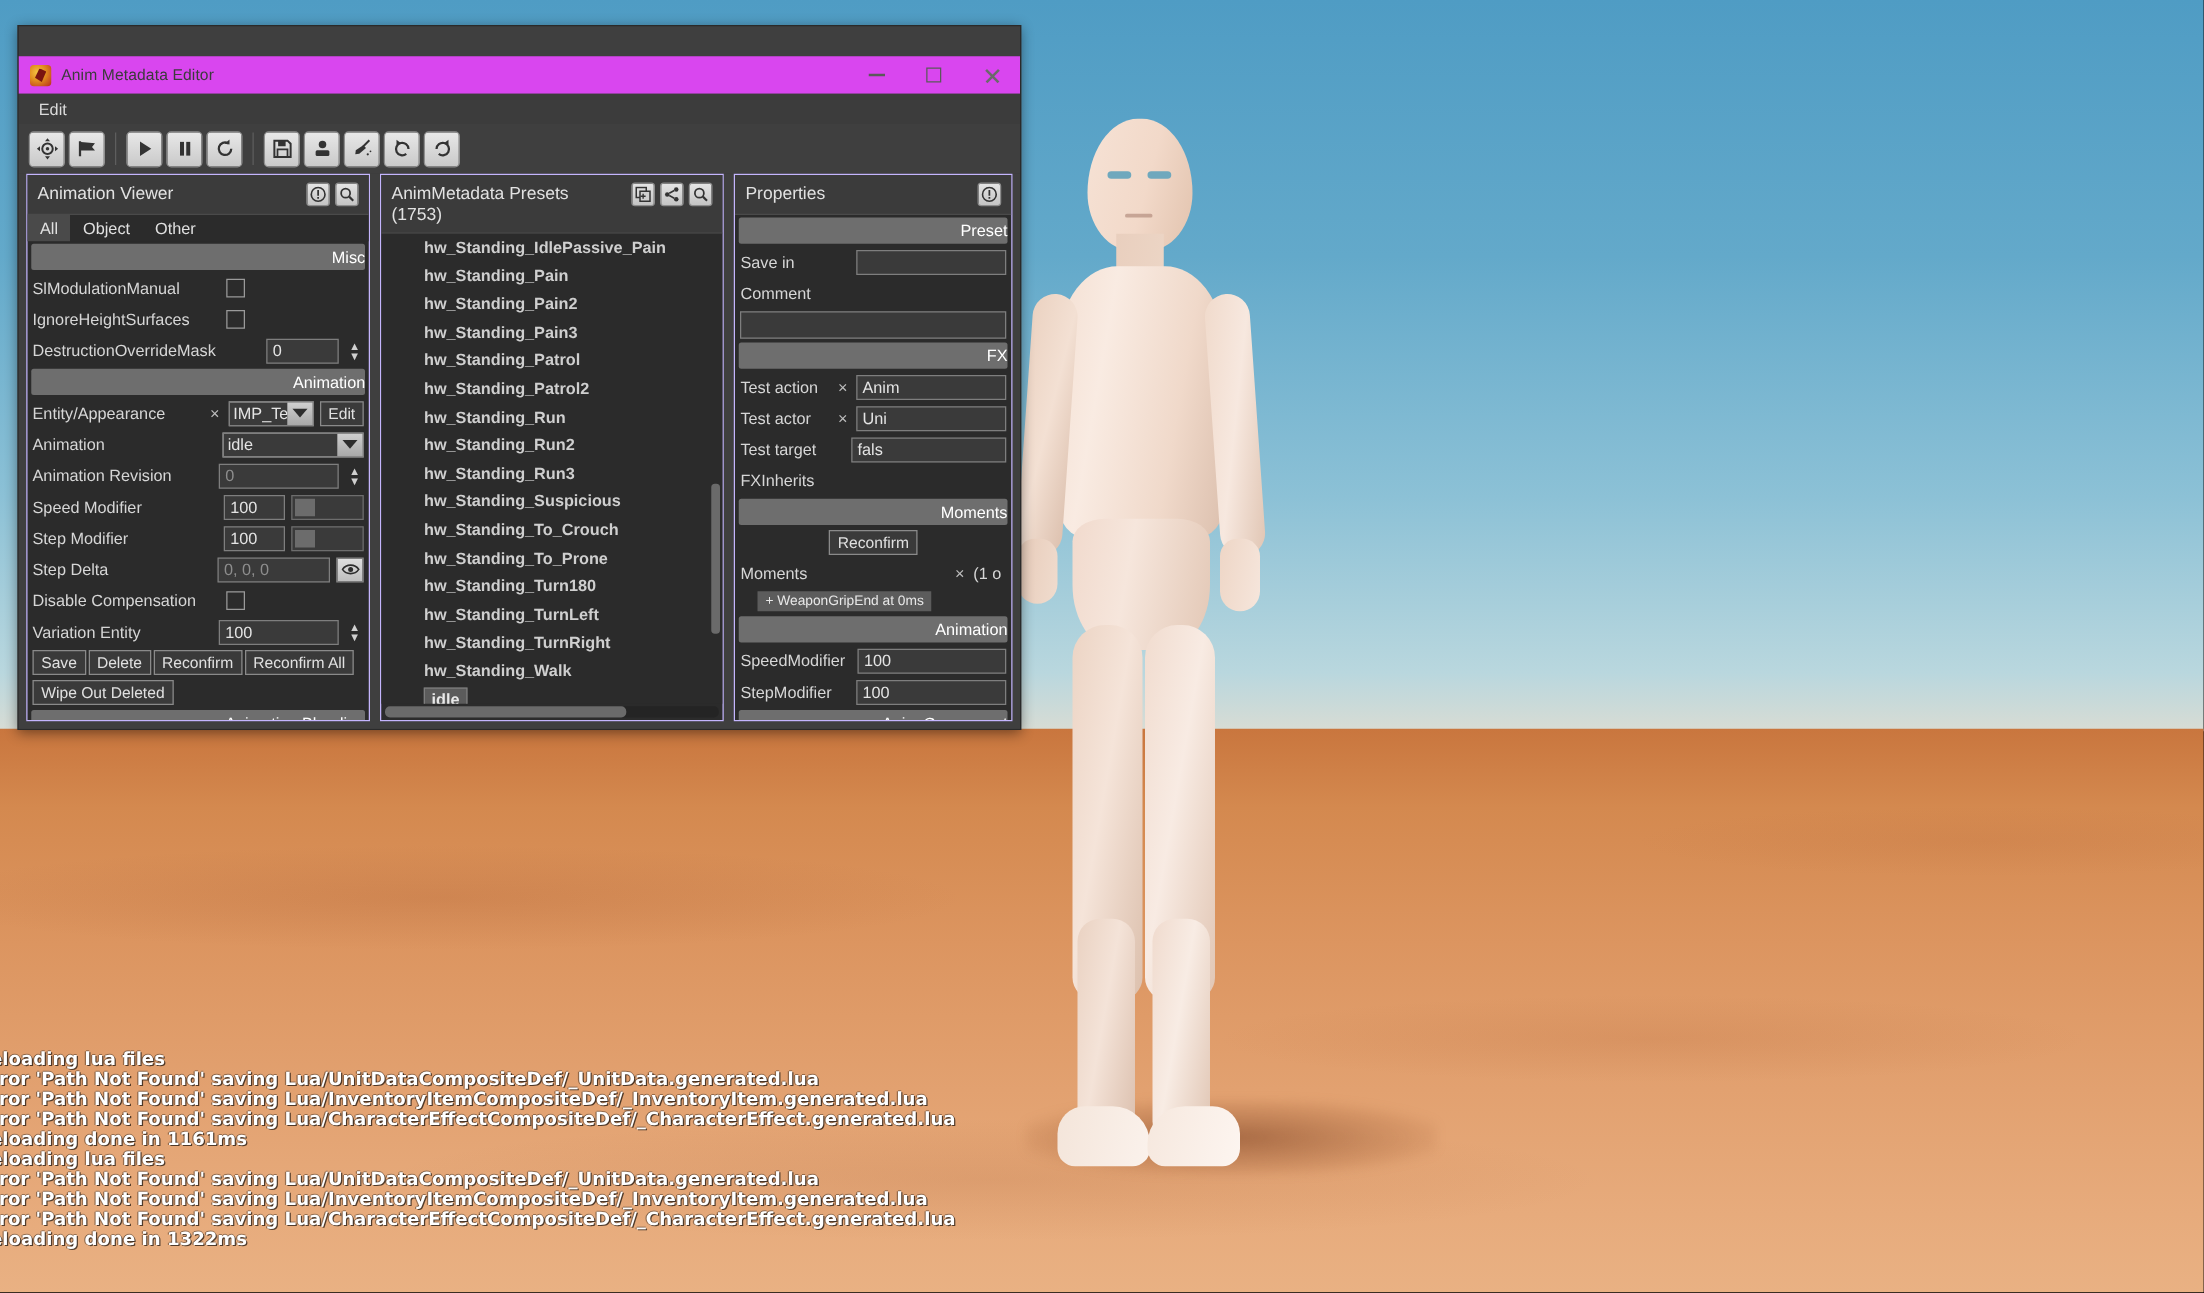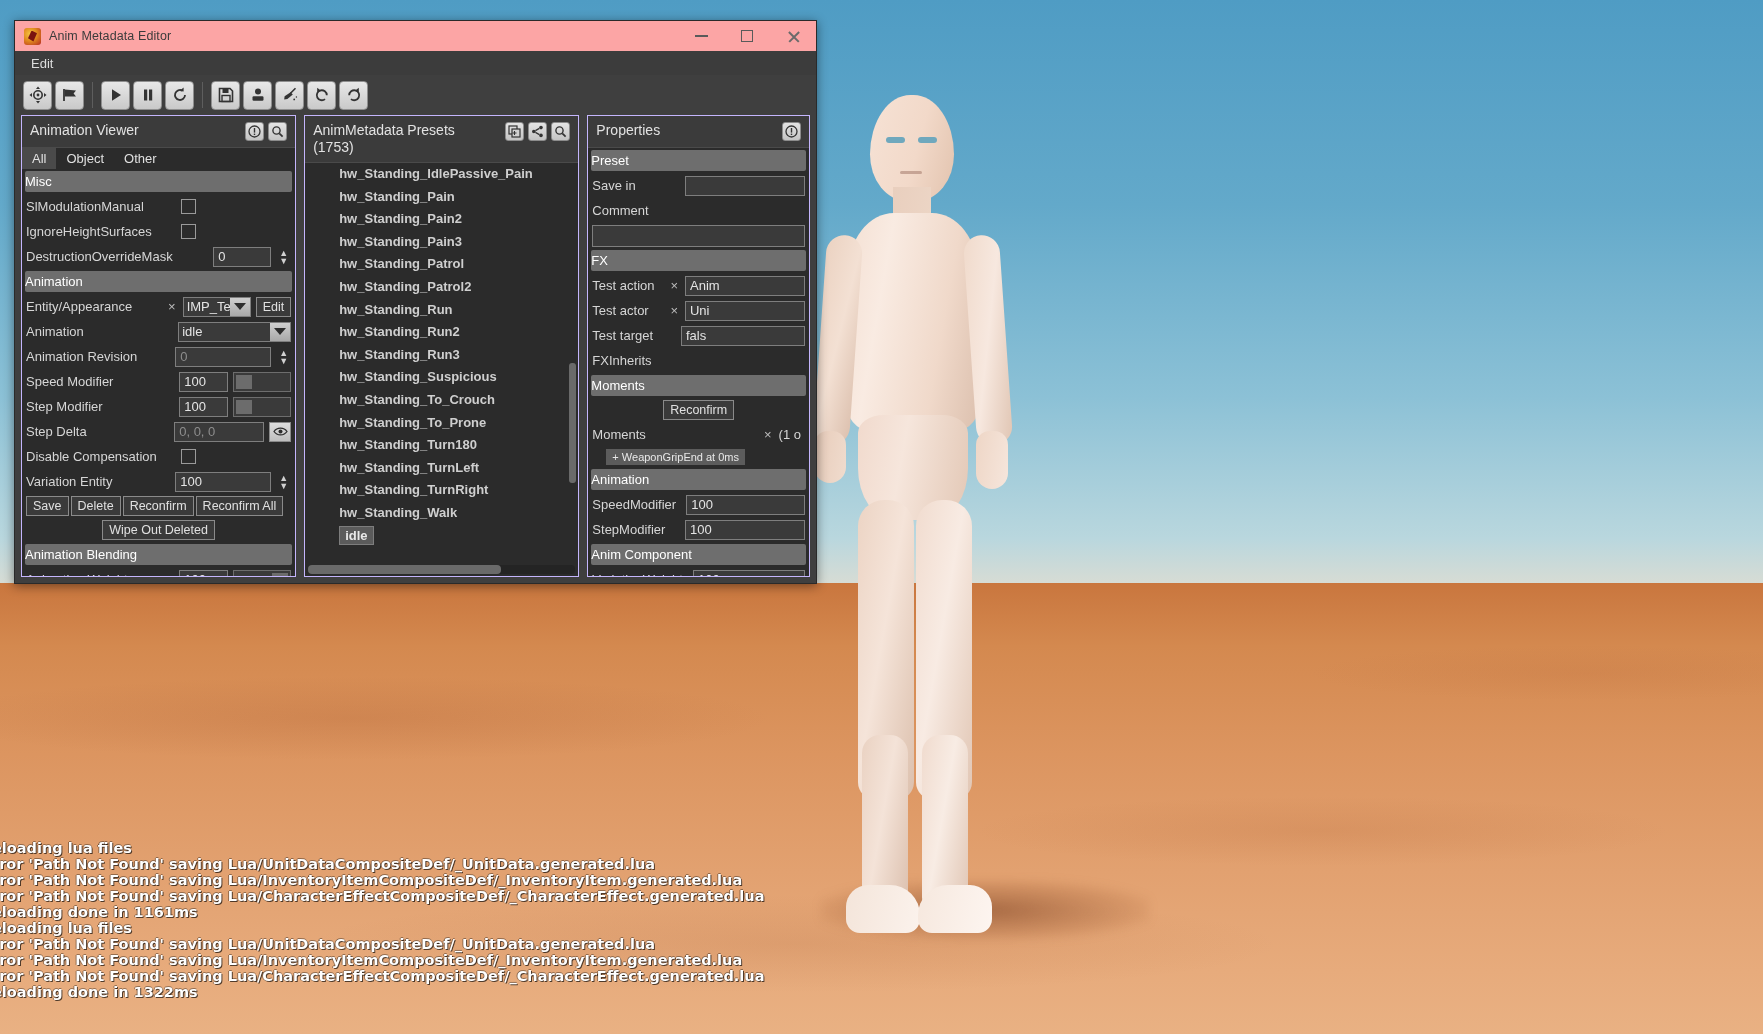--- a/index.html
+++ b/index.html
@@ -81,22 +81,22 @@
   #console-log div { height: 16px; }
 
   
   #editor-window {
     position: absolute; left: 14px; top: 20px; width: 803px; height: 564px;
     background: #3f3f3f; border: 1px solid #2a2a2a;
     box-shadow: 0 2px 10px rgba(0,0,0,.45);
     display: flex; flex-direction: column;
   }
   .titlebar {
-    height: 30px; background: #fca5a5; display: flex; align-items: center;
-    padding-left: 9px; flex: 0 0 auto;
+    height: 30px; background: #d946ef; display: flex; align-items: center;
+    padding-left: 9px; flex: 0 0 auto; margin-top: 24px;
   }
   .app-logo {
     width: 17px; height: 17px; margin-right: 8px; flex: 0 0 auto;
     border-radius: 3px;
     background: radial-gradient(circle at 35% 35%, #f5c542 0%, #e08a1e 45%, #b52a1e 100%);
     position: relative; overflow: hidden;
   }
   .app-logo::after {
     content: ""; position: absolute; left: 4px; top: 3px; width: 9px; height: 11px;
     background: #7a1410; clip-path: polygon(40% 0,100% 25%,60% 100%,0 70%);
@@ -161,21 +161,21 @@
     display: flex; align-items: center; justify-content: center;
   }
 
   .tabs { display: flex; background: #2b2b2b; flex: 0 0 auto; }
   .tab {
     font-size: 13px; color: #e0e0e0; padding: 3px 10px; background: transparent;
   }
   .tab.active { background: #4a4a4a; }
 
   .group-head {
-    background: #6e6e6e; color: #fff; font-size: 13px; text-align: left;
+    background: #6e6e6e; color: #fff; font-size: 13px; text-align: right;
     padding: 3px 0; margin: 2px 3px; border-radius: 2px; flex: 0 0 auto;
   }
   .panel-body { overflow: hidden; flex: 1 1 auto; min-height: 0; }
 
   .row {
     display: flex; align-items: center; height: 25px; padding: 0 4px; gap: 5px;
     font-size: 13px; color: #d6d6d6;
   }
   .row .lbl { flex: 0 0 auto; white-space: nowrap; }
   .row .sp { flex: 1 1 auto; }
@@ -505,21 +505,21 @@
               <span>▼</span>
             </div>
         </div>
 
         <div class="btn-row">
           <div class="btn">Save</div>
           <div class="btn">Delete</div>
           <div class="btn">Reconfirm</div>
           <div class="btn">Reconfirm All</div>
         </div>
-        <div class="btn-row" style="justify-content:center">
+        <div class="btn-row" style="">
           <div class="btn">Wipe Out Deleted</div>
         </div>
 
         <div class="group-head">Animation Blending</div>
 
         <div class="row">
           <div class="lbl">Animation Weight</div>
           <div class="sp"></div>
           <div class="txtbox" style="width:49px">100</div>
           <div class="slider" style="width:58px">

